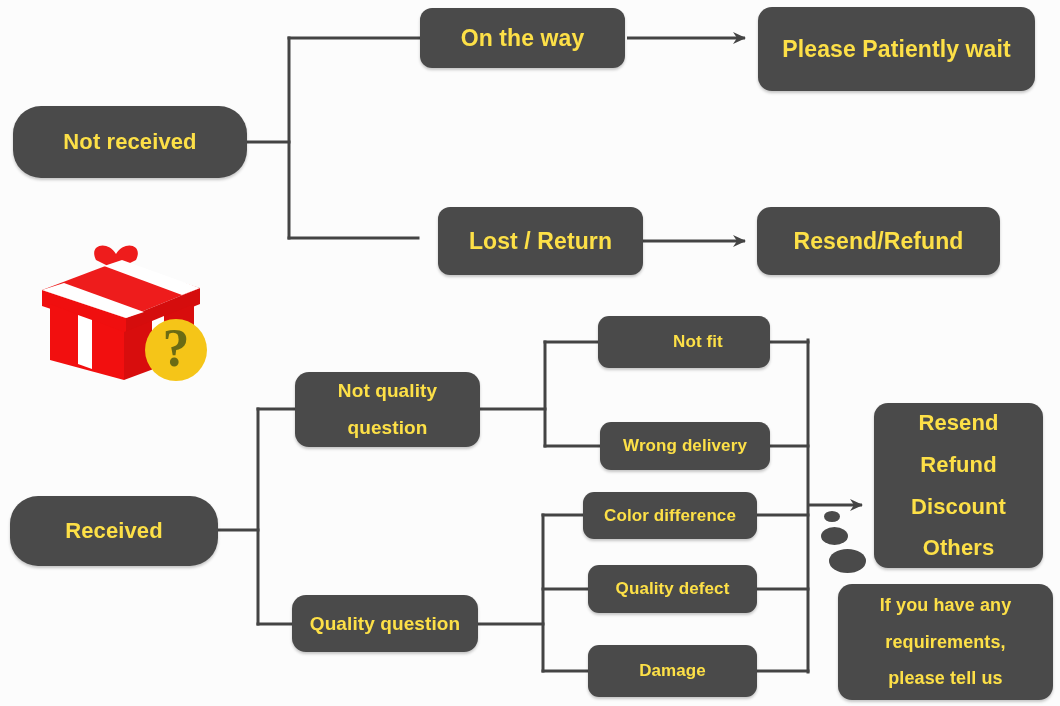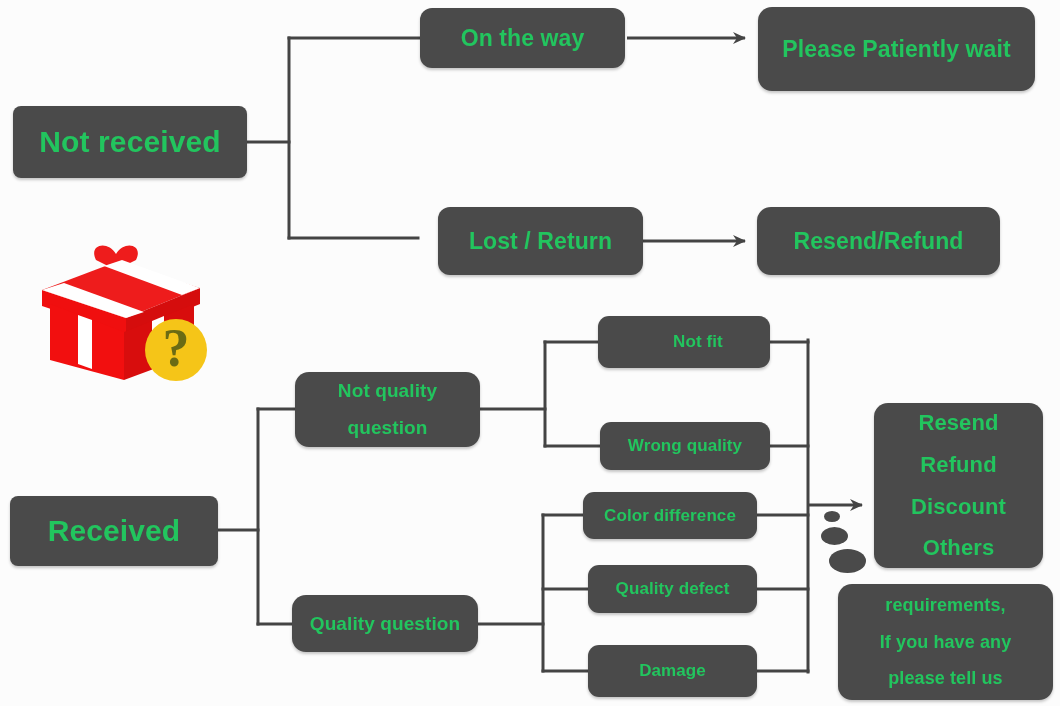--- a/index.html
+++ b/index.html
@@ -22,41 +22,41 @@
     position: absolute;
     left: 0;
     top: 0;
     width: 1060px;
     height: 706px;
     pointer-events: none;
   }
   .node {
     position: absolute;
     background: #4a4a4a;
-    color: #22c55e;
+    color: #fde047;
     border-radius: 12px;
     display: flex;
     flex-direction: column;
     align-items: center;
     justify-content: center;
     text-align: center;
     font-weight: bold;
     box-sizing: border-box;
     box-shadow: 0 2px 3px rgba(0,0,0,0.22);
     letter-spacing: 0.1px;
     z-index: 2;
   }
   .node .line {
     display: block;
     white-space: nowrap;
   }
   
   .node.root {
-    font-size: 30px;
-    border-radius: 8px;
+    font-size: 22px;
+    border-radius: 28px;
   }
   .node.lvl2 {
     font-size: 23px;
   }
   .node.lvl2b {
     font-size: 19px;
     border-radius: 14px;
   }
   .node.lvl3 {
     font-size: 17px;
@@ -193,21 +193,21 @@
 
   <div class="node lvl2b" style="left:292px; top:595px; width:186px; height:57px;">
     <span class="line">Quality question</span>
   </div>
 
   <div class="node lvl3" style="left:598px; top:316px; width:172px; height:52px;padding-left:28px;">
     <span class="line">Not fit</span>
   </div>
 
   <div class="node lvl3" style="left:600px; top:422px; width:170px; height:48px;">
-    <span class="line">Wrong quality</span>
+    <span class="line">Wrong delivery</span>
   </div>
 
   <div class="node lvl3" style="left:583px; top:492px; width:174px; height:47px;">
     <span class="line">Color difference</span>
   </div>
 
   <div class="node lvl3" style="left:588px; top:565px; width:169px; height:48px;">
     <span class="line">Quality defect</span>
   </div>
 
@@ -216,18 +216,18 @@
   </div>
 
   <div class="node outcome multi" style="left:874px; top:403px; width:169px; height:165px;">
     <span class="line">Resend</span>
     <span class="line">Refund</span>
     <span class="line">Discount</span>
     <span class="line">Others</span>
   </div>
 
   <div class="node bubble" style="left:838px; top:584px; width:215px; height:116px;">
+    <span class="line">If you have any</span>
     <span class="line">requirements,</span>
-    <span class="line">If you have any</span>
     <span class="line">please tell us</span>
   </div>
 
 </div>
 
 </body></html>

